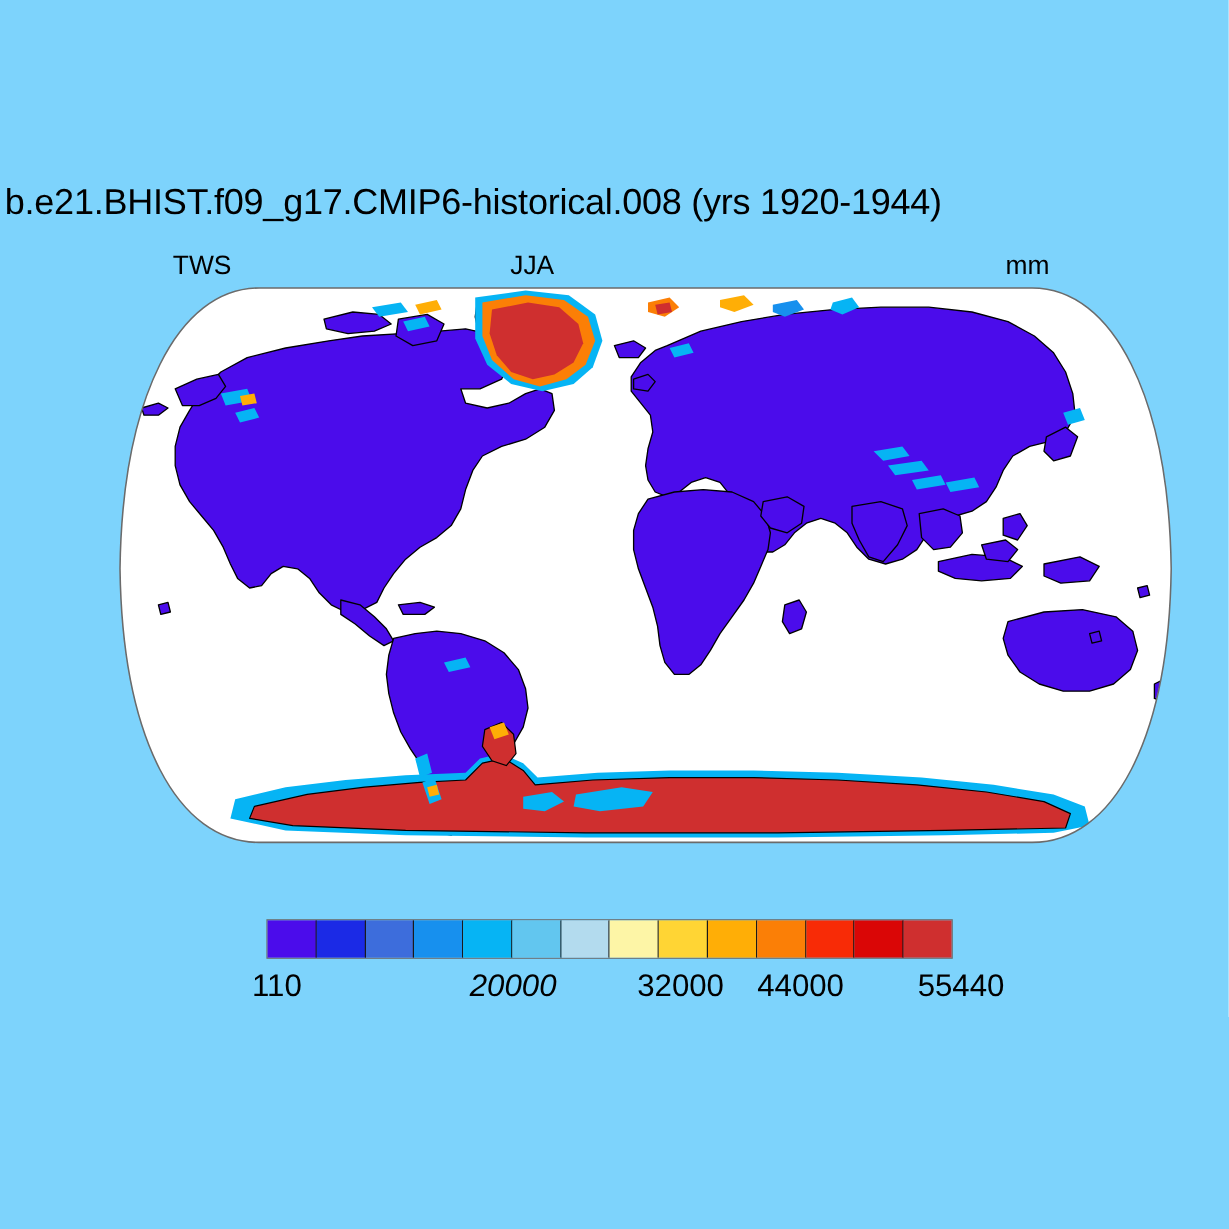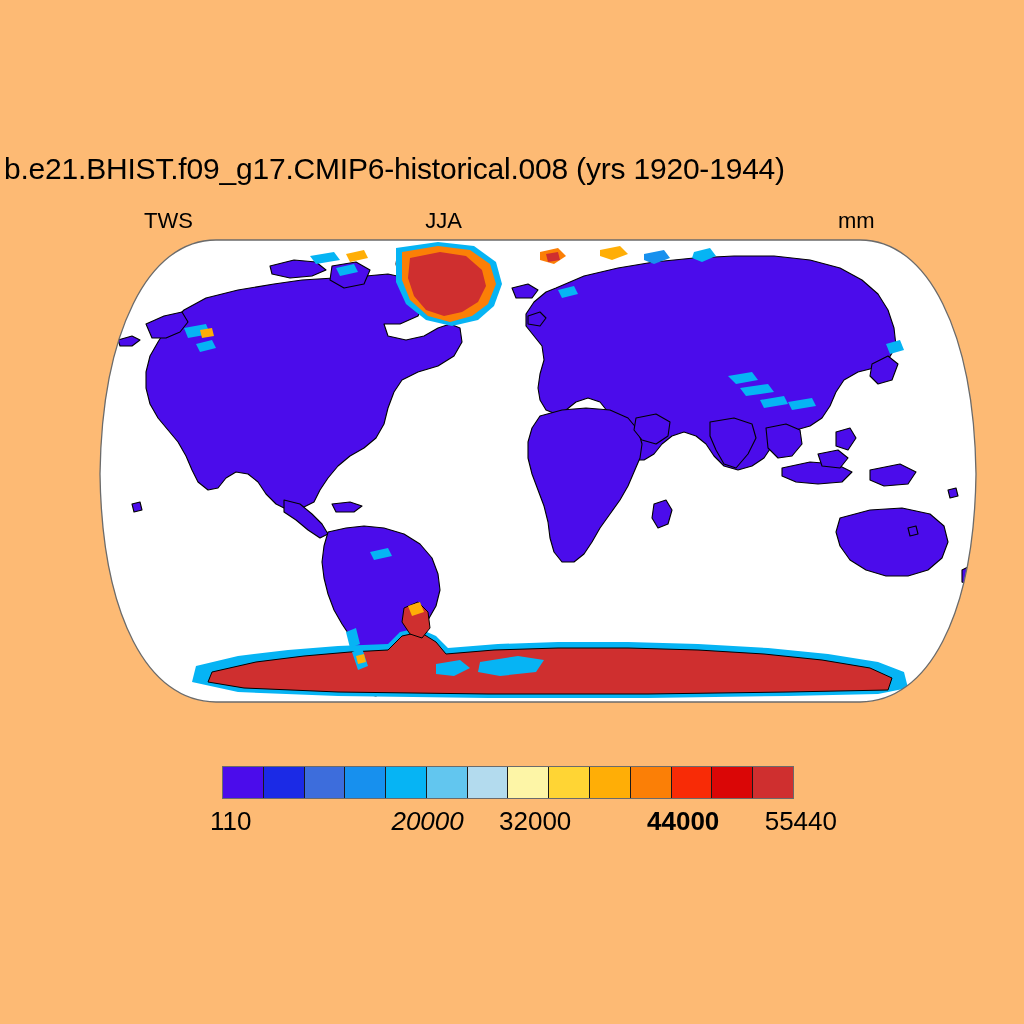--- a/index.html
+++ b/index.html
@@ -1,18 +1,18 @@
 <!DOCTYPE html>
 <html><head>
 <meta charset="utf-8">
 <style>
   html,body{margin:0;padding:0;background:#ffffff;}
   body{width:1024px;height:1024px;overflow:hidden;
        font-family:"Liberation Sans","DejaVu Sans",sans-serif;color:#000;}
-  #page{position:relative;width:1024px;height:1024px;background:#fdba74;}
+  #page{position:relative;width:1024px;height:1024px;background:#7dd3fc;}
 
   
   .main-title{
     position:absolute;left:4px;top:152px;width:1020px;
     font-size:30px;line-height:34px;letter-spacing:-0.2px;
     white-space:nowrap;color:#000;
   }
 
   
   .hdr{position:absolute;top:208px;font-size:22px;line-height:26px;color:#000;}
@@ -211,18 +211,18 @@
       <div class="cell" style="background: rgb(255, 213, 52);"></div>
       <div class="cell" style="background: rgb(255, 174, 6);"></div>
       <div class="cell" style="background: rgb(251, 127, 6);"></div>
       <div class="cell" style="background: rgb(248, 43, 6);"></div>
       <div class="cell" style="background: rgb(218, 6, 6);"></div>
       <div class="cell" style="background: rgb(207, 47, 47);"></div>
     </div>
   <div id="cb-labels">
       <div class="lbl" style="left: 210px;">110</div>
       <div class="lbl" style="left: 391.466px; font-style: italic;">20000</div>
-      <div class="lbl" style="left: 499px;">32000</div>
-      <div class="lbl" style="left: 647px; font-weight: bold;">44000</div>
+      <div class="lbl" style="left: 531px;">32000</div>
+      <div class="lbl" style="left: 631px;">44000</div>
       <div class="lbl" style="left: 751.688px; margin-left: 13px;">55440</div>
     </div>
 
 </div>
 
 </body></html>

